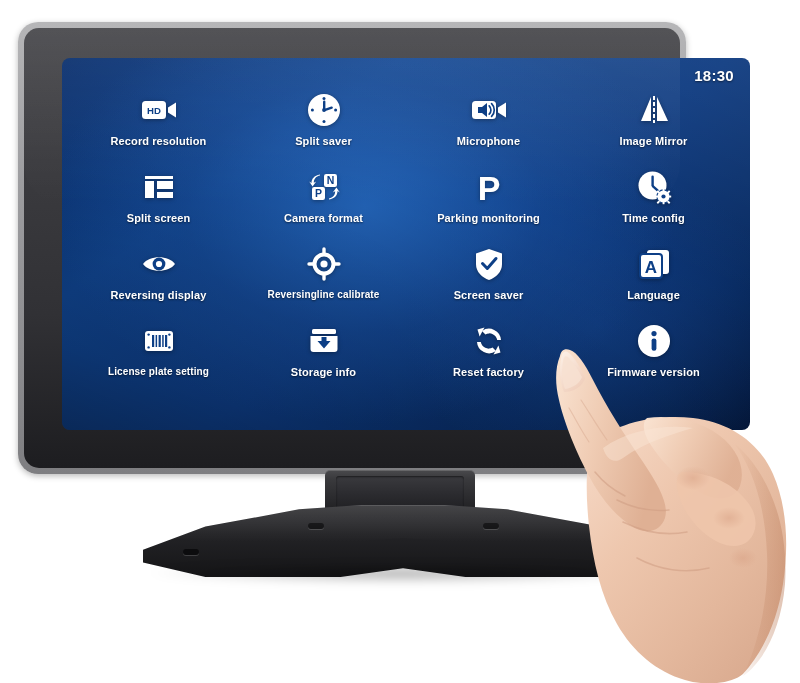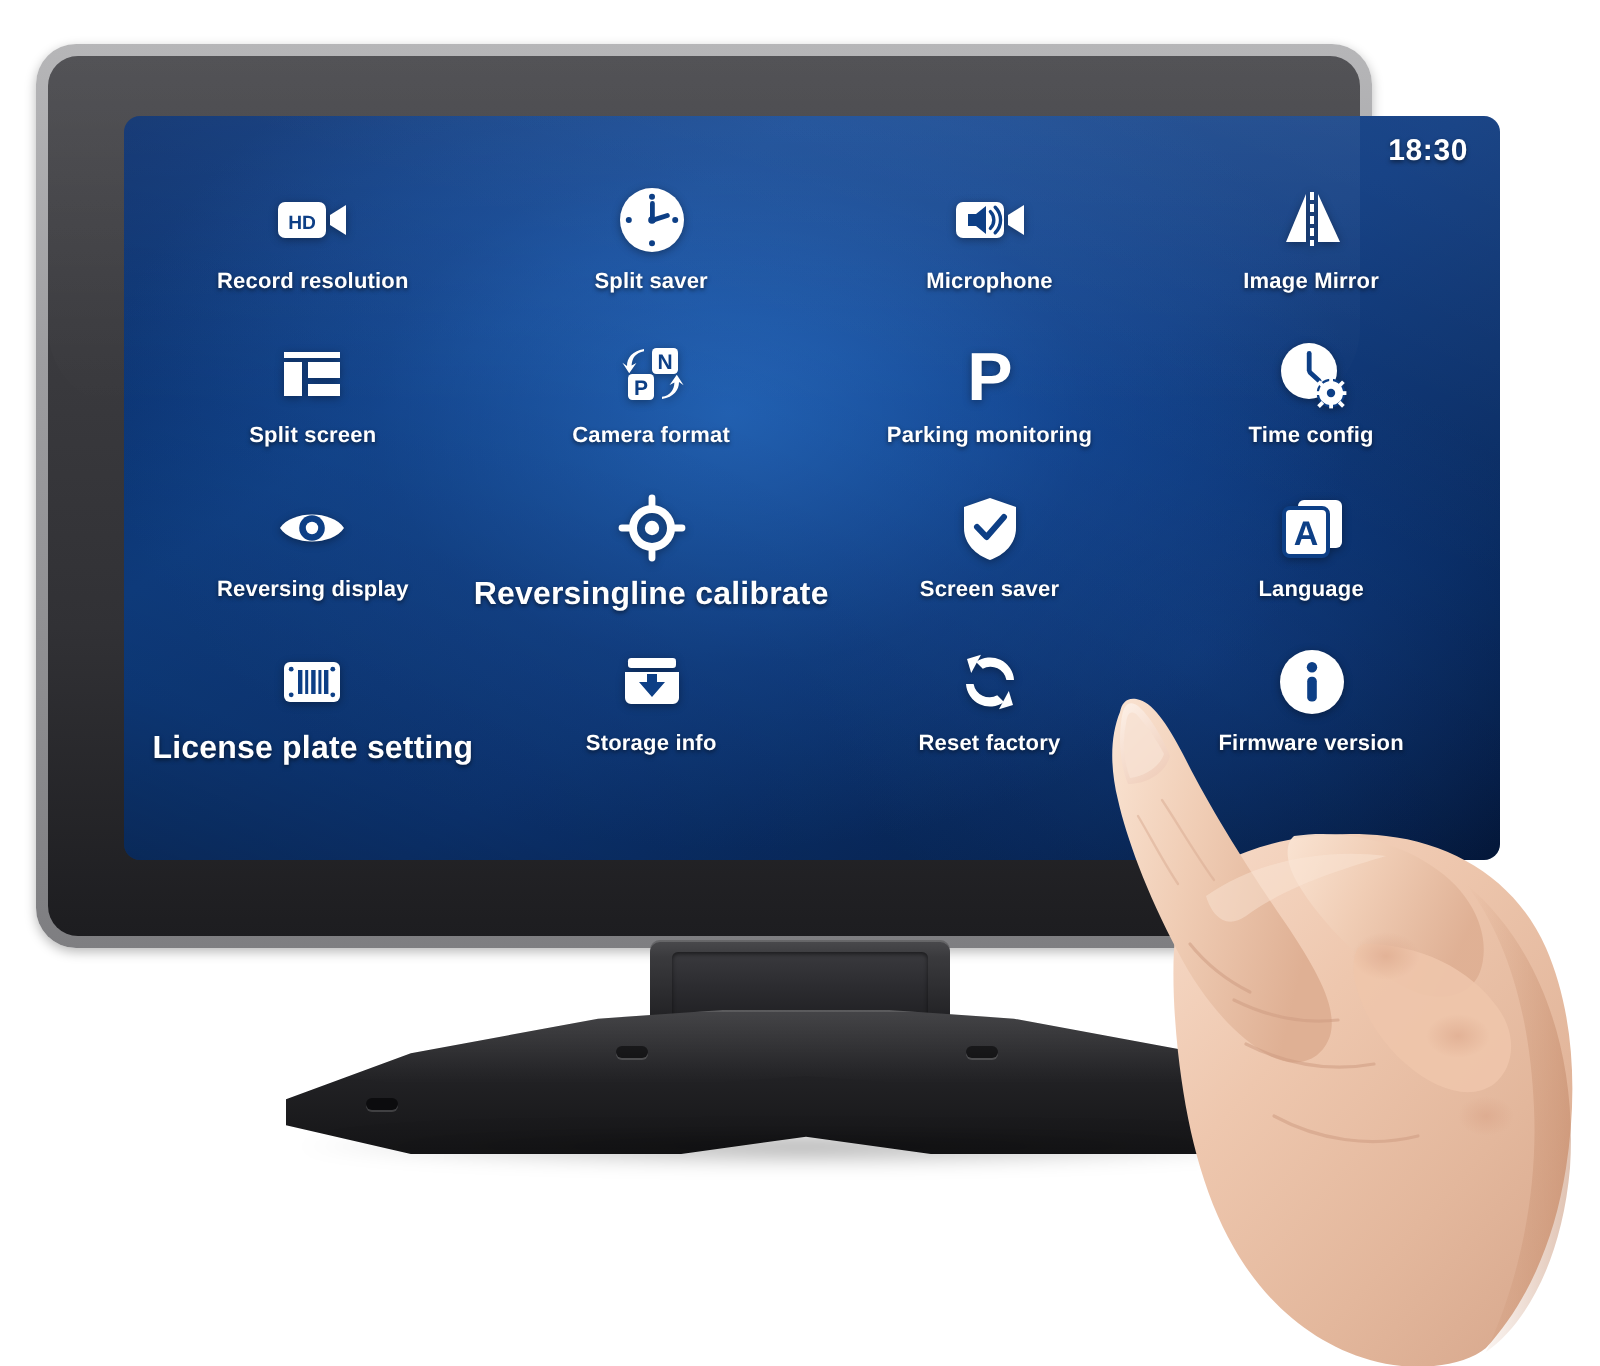--- a/index.html
+++ b/index.html
@@ -64,21 +64,21 @@
   .gicon{
     width:40px;height:40px;display:flex;align-items:center;justify-content:center;
     filter:drop-shadow(0 1px 2px rgba(0,0,0,.35));
   }
   .gicon svg{display:block;}
   .glabel{
     margin-top:5px;color:#fff;font-size:11px;font-weight:700;
     letter-spacing:.1px;white-space:nowrap;
     text-shadow:0 1px 2px rgba(0,0,0,.55);
   }
-  .glabel.sm{font-size:16px;}
+  .glabel.sm{font-size:10px;}
 
   
   #stand-neck{
     position:absolute;left:325px;top:470px;width:150px;height:48px;
     background:linear-gradient(180deg,#4a4a4d 0%,#3a3a3d 18%,#2a2a2d 60%,#1a1a1c 100%);
     border-radius:5px 5px 8px 8px;
     box-shadow:inset 0 1px 0 rgba(255,255,255,.16);
   }
   #stand-neck:after{
     content:"";position:absolute;left:11px;top:6px;right:11px;bottom:8px;

